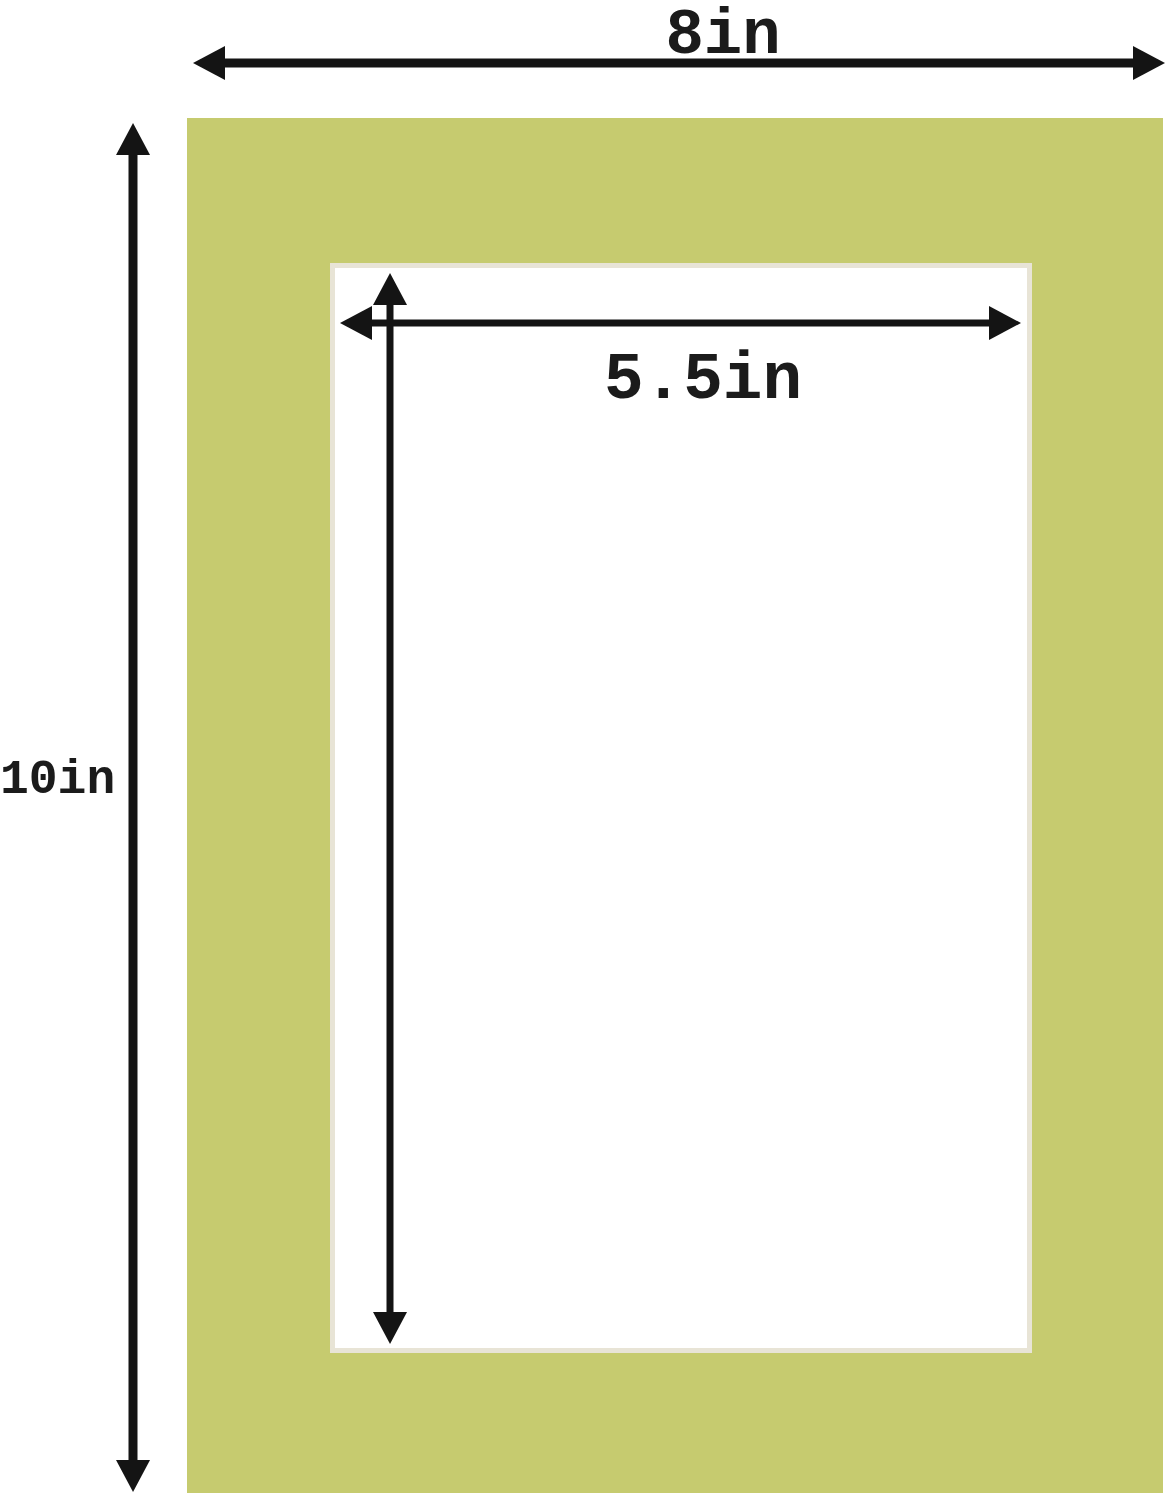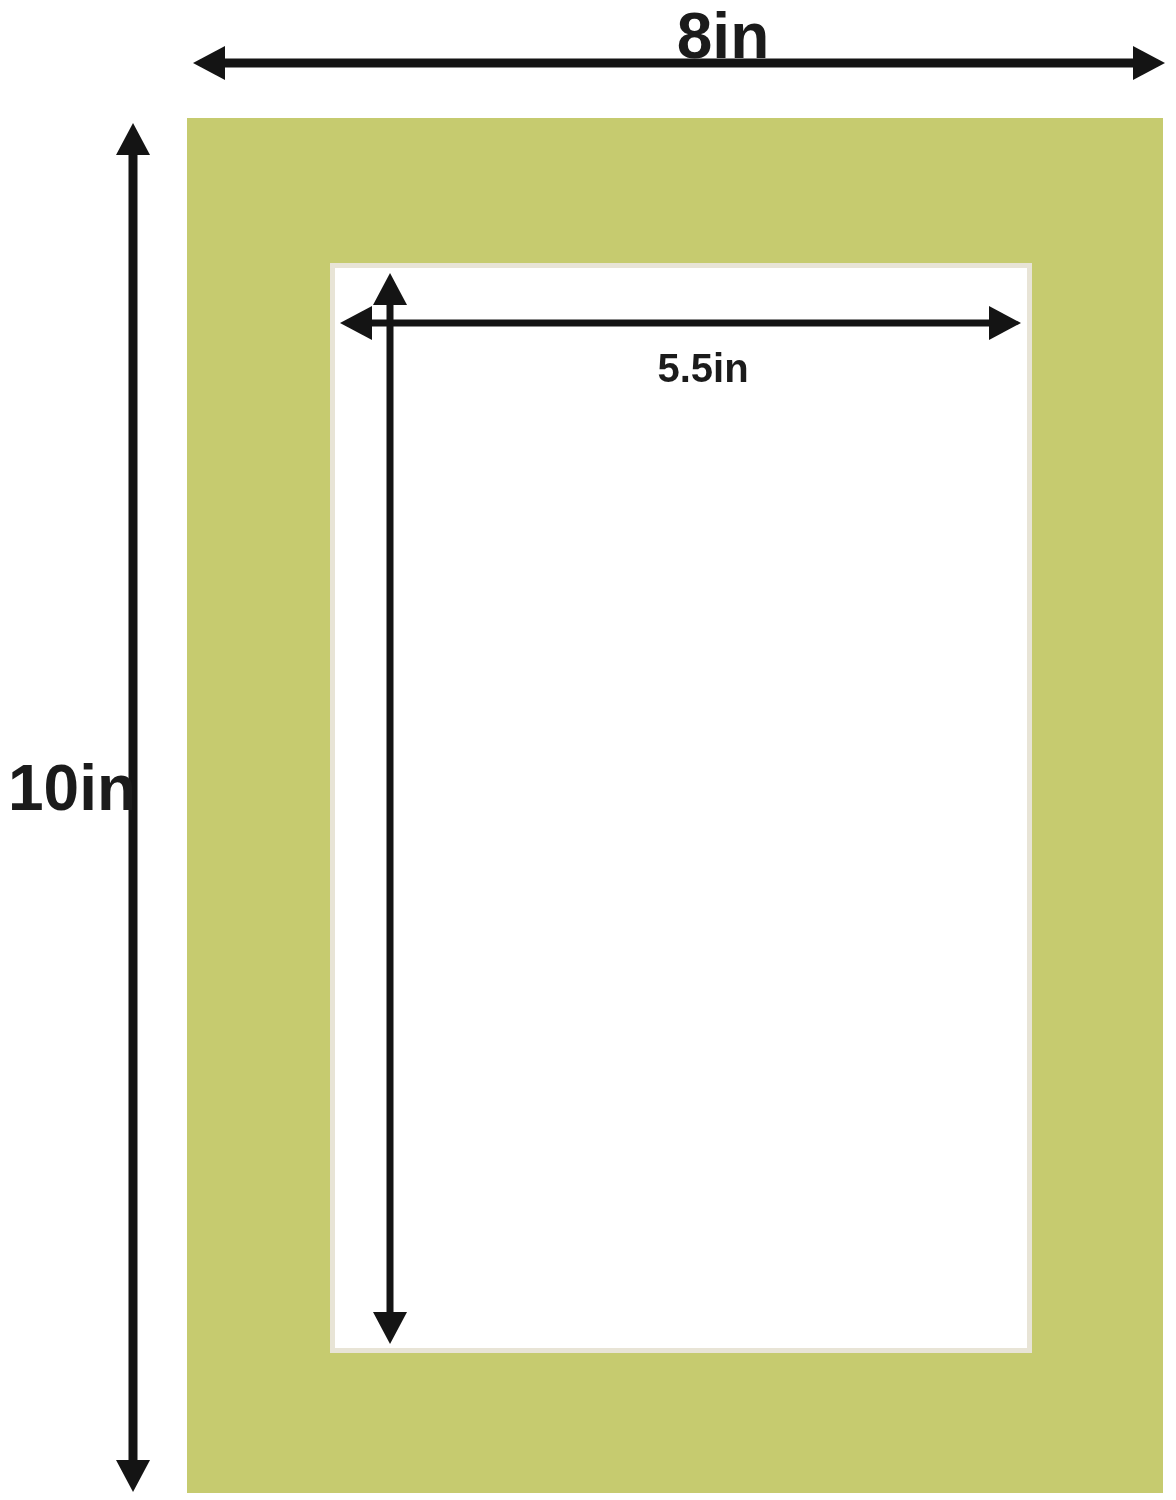--- a/index.html
+++ b/index.html
@@ -8,21 +8,21 @@
     --arrow:#141414;
     --text:#1b1b1b;
     --bg:#ffffff;
   }
   html,body{margin:0;padding:0;background:var(--bg);}
   .canvas{
     position:relative;
     width:1176px;height:1500px;
     background:var(--bg);
     overflow:hidden;
-    font-family:Liberation Sans, sans-serif;
+    font-family:Liberation Mono, monospace;
   }
   .mat{
     position:absolute;
     left:187px;top:118px;
     width:976px;height:1375px;
     background:var(--mat);
   }
   .opening{
     position:absolute;
     left:330px;top:263px;
@@ -39,22 +39,22 @@
   .arrows polygon{fill:var(--arrow);}
   .dim-label{
     position:absolute;
     color:var(--text);
     font-weight:700;
     line-height:1;
     white-space:nowrap;
     letter-spacing:0px;
   }
   .label-outer-w{left:723px;top:4px;font-size:64px;transform:translateX(-50%);}
-  .label-outer-h{left:8px;top:756px;font-size:64px;}
-  .label-open-w{left:703px;top:348px;font-size:40px;transform:translateX(-50%);}
+  .label-outer-h{left:0px;top:756px;font-size:48px;}
+  .label-open-w{left:703px;top:348px;font-size:66px;transform:translateX(-50%);}
   .label-open-h{left:420px;top:760px;font-size:62px;}
 </style>
 </head>
 <body>
 
 <div class="canvas">
 
   <div class="mat"></div>
   <div class="opening"></div>
 

